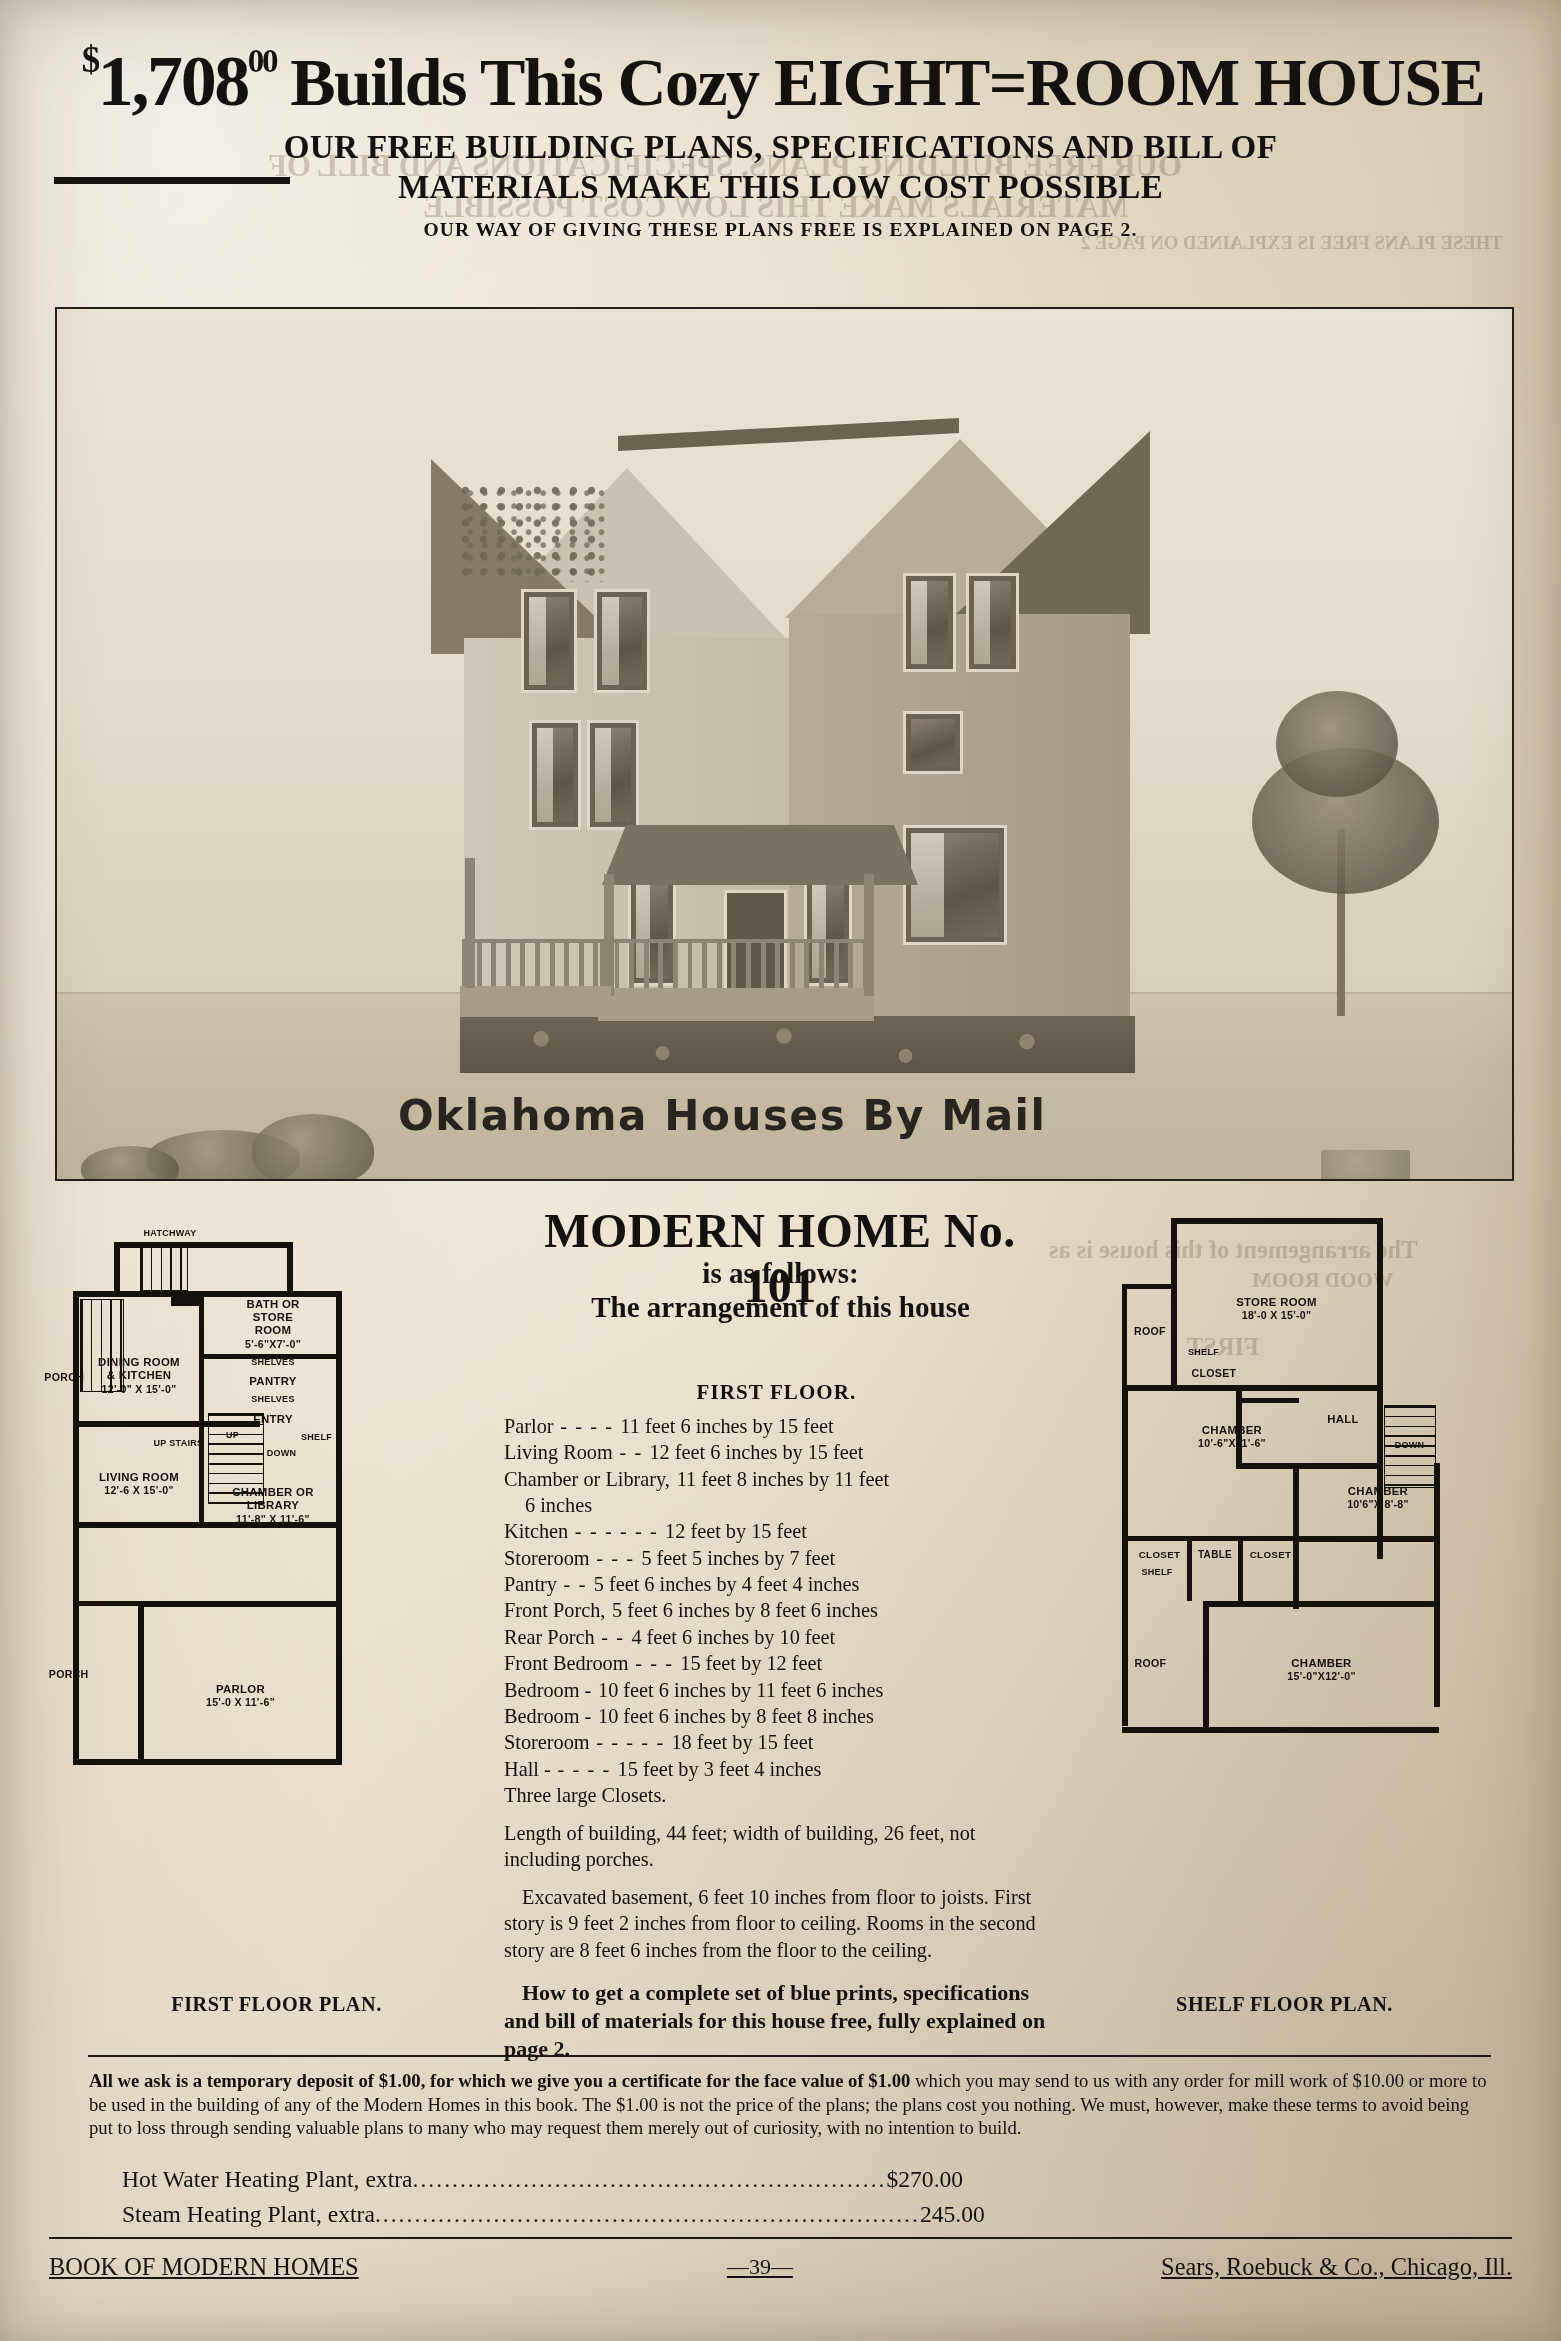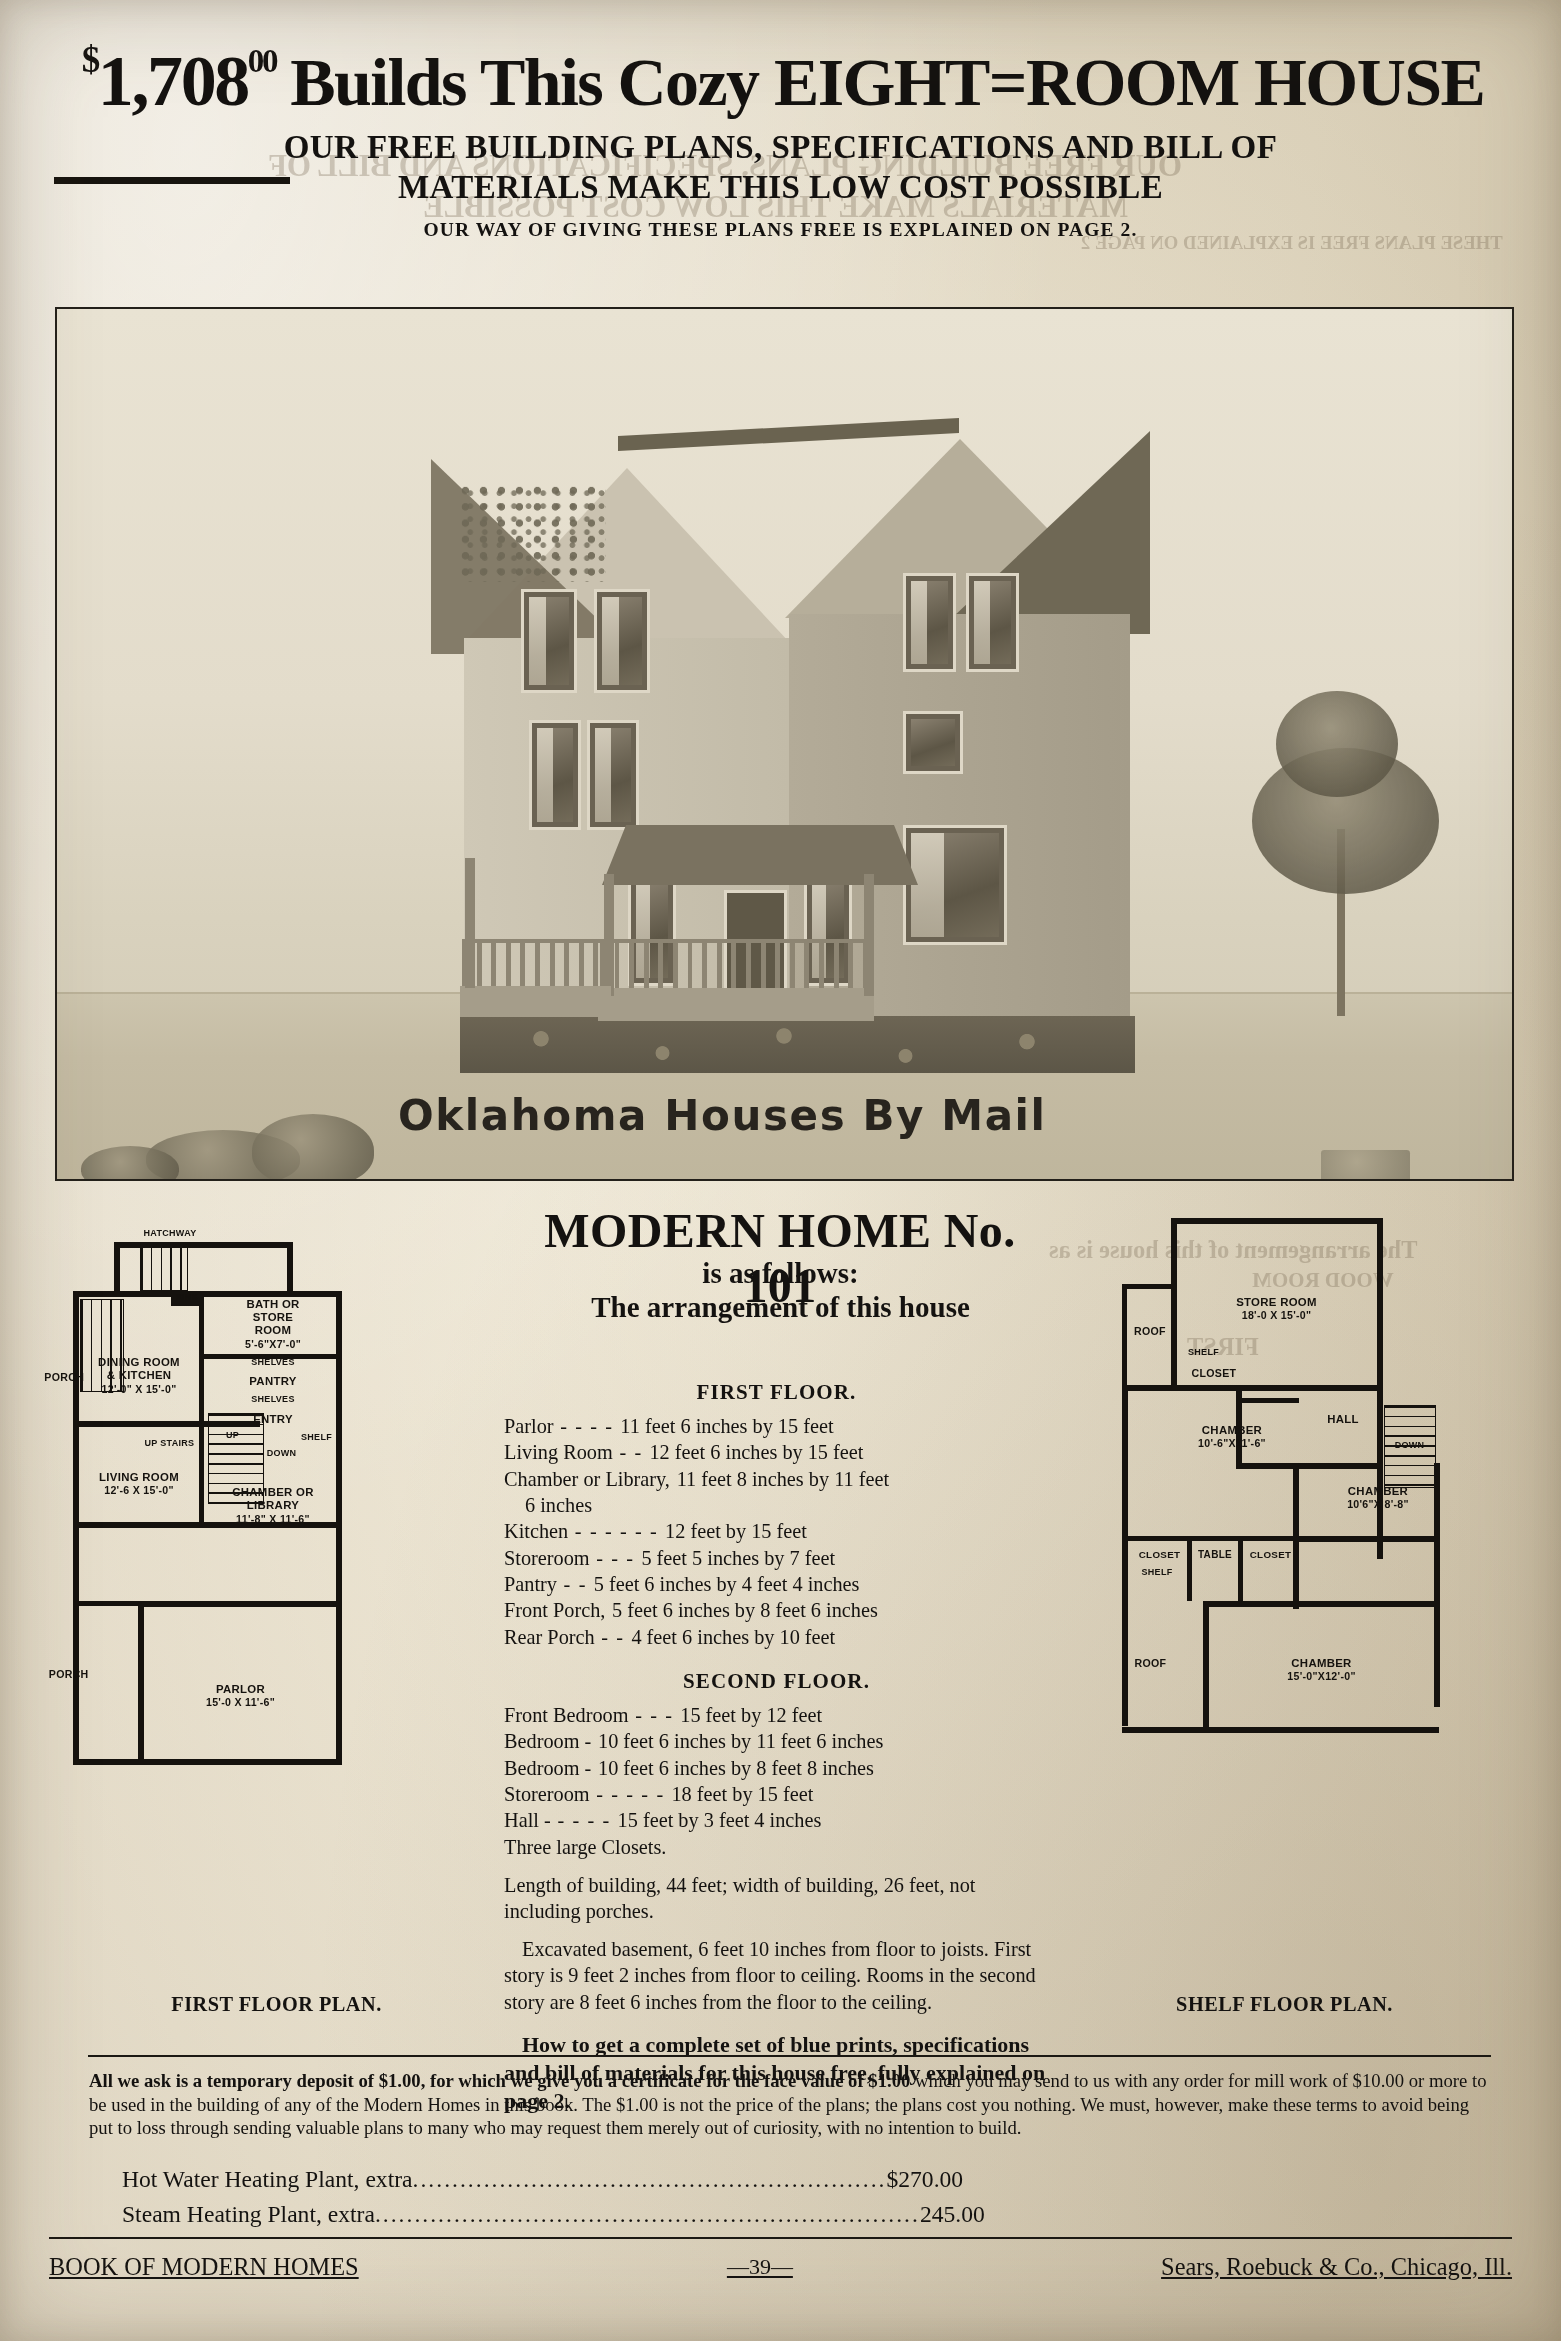--- a/index.html
+++ b/index.html
@@ -376,21 +376,20 @@
           <div class="row"><span class="nm">Living Room</span><span class="dots"> - - </span><span>12 feet 6 inches by 15 feet</span></div>
           <div class="row"><span class="nm">Chamber or Library,</span><span class="dots"> </span><span>11 feet 8 inches by 11 feet</span></div>
           <div class="row cont"><span class="nm"></span><span class="dots"> </span><span>6 inches</span></div>
           <div class="row"><span class="nm">Kitchen</span><span class="dots"> - - - - - - </span><span>12 feet by 15 feet</span></div>
           <div class="row"><span class="nm">Storeroom</span><span class="dots"> - - - </span><span>5 feet 5 inches by 7 feet</span></div>
           <div class="row"><span class="nm">Pantry</span><span class="dots"> - - </span><span>5 feet 6 inches by 4 feet 4 inches</span></div>
           <div class="row"><span class="nm">Front Porch,</span><span class="dots"> </span><span>5 feet 6 inches by 8 feet 6 inches</span></div>
           <div class="row"><span class="nm">Rear Porch</span><span class="dots"> - - </span><span>4 feet 6 inches by 10 feet</span></div>
         </div>
 
-      <div class="sec-head" style="margin-top:18px">SECOND FLOOR.</div>
       <div id="sf-rows">
           <div class="row"><span class="nm">Front Bedroom</span><span class="dots"> - - - </span><span>15 feet by 12 feet</span></div>
           <div class="row"><span class="nm">Bedroom -</span><span class="dots"> </span><span>10 feet 6 inches by 11 feet 6 inches</span></div>
           <div class="row"><span class="nm">Bedroom -</span><span class="dots"> </span><span>10 feet 6 inches by 8 feet 8 inches</span></div>
           <div class="row"><span class="nm">Storeroom</span><span class="dots"> - - - - - </span><span>18 feet by 15 feet</span></div>
           <div class="row"><span class="nm">Hall -</span><span class="dots"> - - - - </span><span>15 feet by 3 feet 4 inches</span></div>
           <div class="row"><span class="nm">Three large Closets.</span><span class="dots"> </span><span></span></div>
         </div>
 
       <div class="para nb">Length of building, 44 feet; width of building, 26 feet, not including porches.</div>
@@ -454,21 +453,21 @@
           <span>UP</span>
         </div>
       <div class="room" style="left:29px;top:151px;width:122px;height:59px;">
         <span>DINING ROOM</span>
         <span>&amp; KITCHEN</span>
         <span class="dim">12'-0"  X  15'-0"</span>
       </div>
       <div class="room" style="left:-3.3px;top:174px;width:37px;height:16.3px;font-size:10.6px;">
           <span>PORCH</span>
         </div>
-      <div class="room tiny" style="left:84px;top:242px;width:73px;height:13px;text-align:center;">
+      <div class="room tiny" style="left:93px;top:242px;width:73px;height:13px;text-align:center;">
           <span>UP STAIRS</span>
         </div>
       <div class="room tiny" style="left:208px;top:252px;width:49px;height:13px;">
           <span>DOWN</span>
         </div>
       <div class="room tiny" style="left:244px;top:236px;width:47px;height:13px;">
           <span>SHELF</span>
         </div>
       <div class="room" style="left:29px;top:268px;width:122px;height:41px;">
         <span>LIVING ROOM</span>

